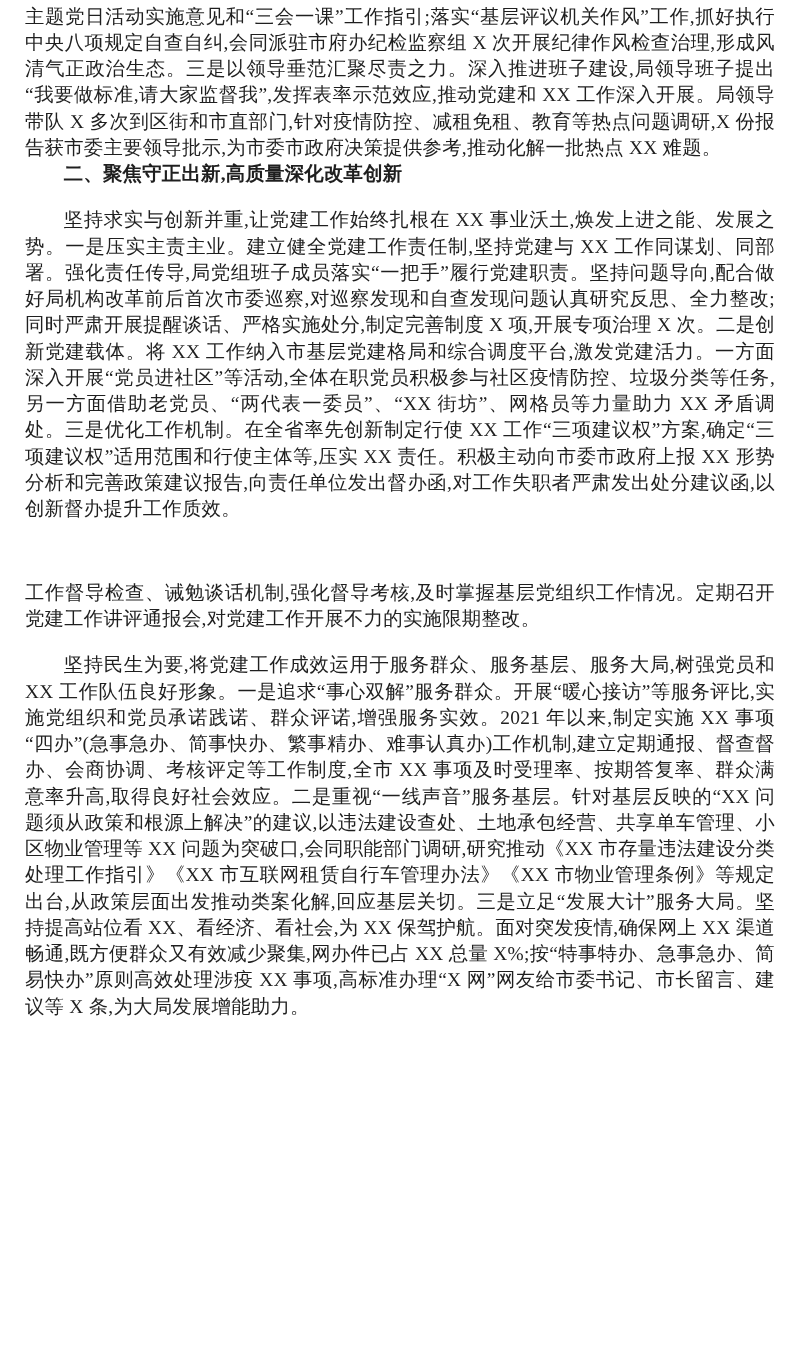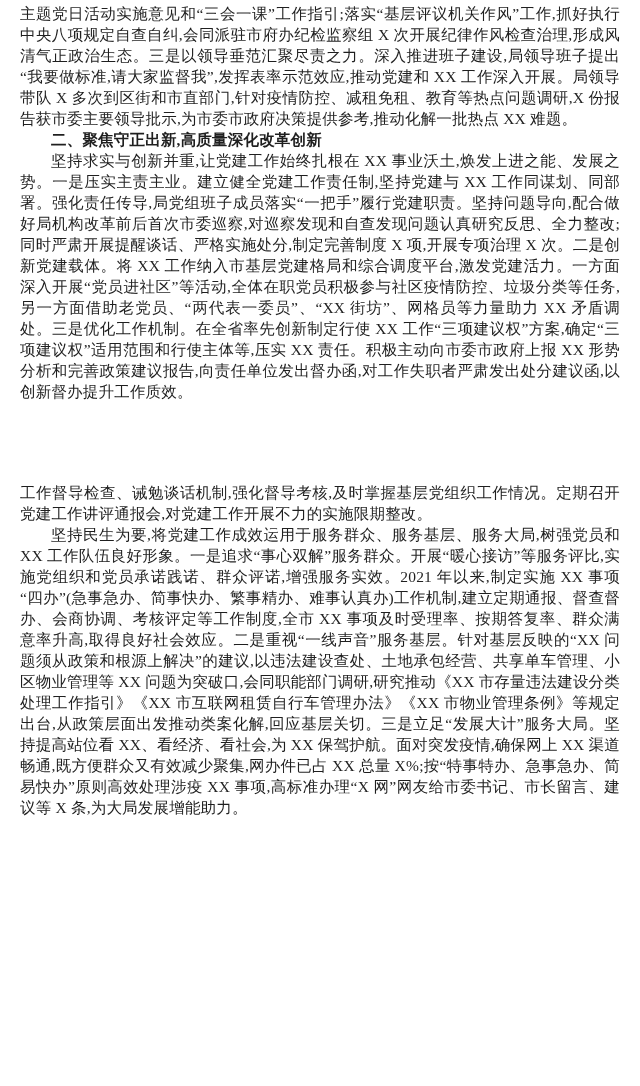--- a/index.html
+++ b/index.html
@@ -11,37 +11,38 @@
     width: 640px;
     height: 1086px;
     overflow: hidden;
     font-family: "Liberation Serif", "DejaVu Serif", serif;
     color: #1f1f1f;
   }
   .doc {
     width: 640px;
   }
   .page {
-    padding: 17px 20px;
+    padding: 0 20px;
     box-sizing: border-box;
     background: #ffffff;
   }
   .page-1 {
     padding-top: 3px;
   }
   .para {
     margin: 0;
     font-size: 15.5px;
     line-height: 21px;
     text-align: justify;
     word-break: break-all;
     letter-spacing: 0.2px;
   }
   .indent {
     text-indent: 2em;
+    margin-top: 16px;
   }
   .heading {
     font-weight: bold;
     text-indent: 2em;
   }
   .page-gap {
     height: 46px;
     background: #ffffff;
   }
 </style>

